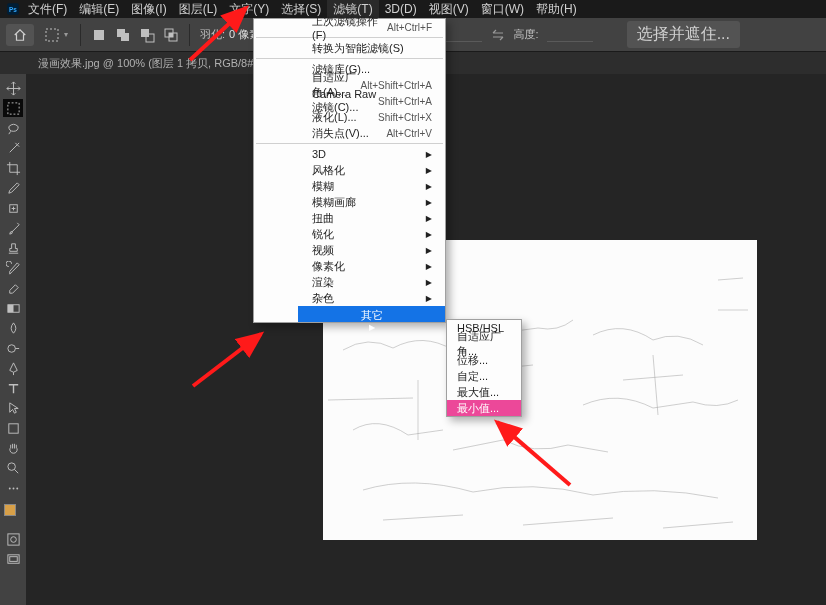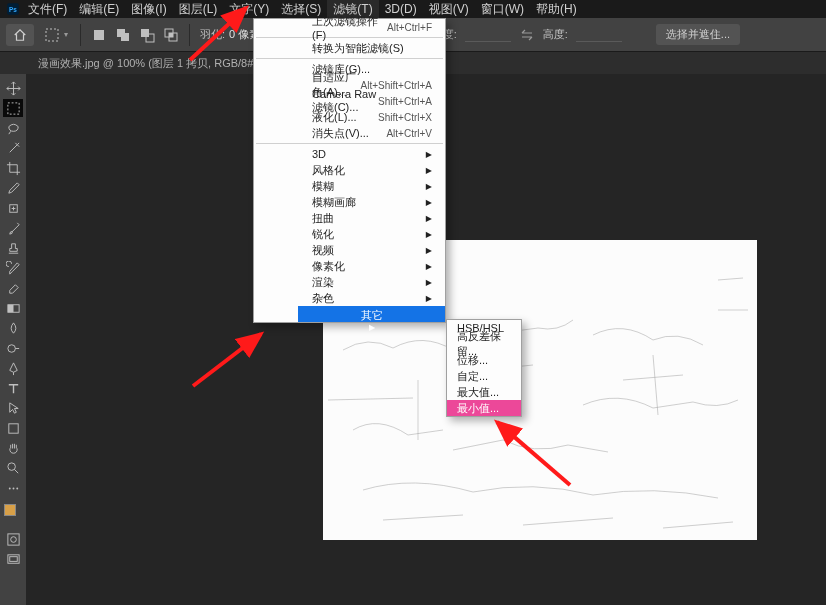--- a/index.html
+++ b/index.html
@@ -11,21 +11,21 @@
     .menubar .item { padding: 2px 6px; color: #d0d0d0; cursor: default; font-size: 12px; }
     .menubar .item.active { background: #2a2a2a; }
     
     .toolbar { height: 34px; background: #424242; display: flex; align-items: center; padding: 0 6px; border-bottom: 1px solid #1a1a1a; }
     .toolbar .homebtn { width: 28px; height: 22px; background: #535353; border-radius: 3px; display: flex; align-items: center; justify-content: center; margin-right: 6px; }
     .toolbar .iconbtn { width: 20px; height: 20px; display: flex; align-items: center; justify-content: center; margin: 0 2px; }
     .toolbar .iconbtn svg { width: 16px; height: 16px; }
     .toolbar .label { font-size: 11px; margin: 0 4px; color: #c0c0c0; }
     .toolbar .val { font-size: 11px; margin-right: 4px; color: #e0e0e0; }
     .toolbar .empty-val { width: 46px; height: 14px; border-bottom: 1px solid #5a5a5a; margin: 0 4px; }
-    .toolbar .selectbtn { background: #535353; padding: 3px 10px; border-radius: 3px; font-size: 11px; }
+    .toolbar .selectbtn { background: #535353; padding: 3px 10px; border-radius: 3px; font-size: 16px; }
     .toolbar .spacer { flex: 1; }
     .toolbar .divider { width: 1px; height: 22px; background: #2a2a2a; margin: 0 6px; }
     
     .tabbar { height: 22px; background: #2d2d2d; display: flex; align-items: center; padding-left: 28px; }
     .tab { display: flex; align-items: center; padding: 0 10px 0 10px; height: 100%; font-size: 11px; color: #b0b0b0; }
     .tab .close { margin-left: 6px; cursor: pointer; font-size: 12px; }
     
     .workspace { position: relative; height: calc(605px - 18px - 34px - 22px); background: #252525; }
     
     .tool-column { position: absolute; left: 0; top: 0; width: 26px; height: 100%; background: #424242; display: flex; flex-direction: column; align-items: center; padding-top: 4px; }
@@ -364,21 +364,21 @@
       <span class="arrow">▶</span>
     </div>
     <div class="row hi">
       <span>其它</span>
       <span class="arrow">▶</span>
     </div>
   </div>
 
 <div class="dropdown2" id="other-submenu">
     <div class="row">HSB/HSL</div>
-    <div class="row">高反差保留...</div>
+    <div class="row">自适应广角...</div>
     <div class="row">位移...</div>
     <div class="row">自定...</div>
     <div class="row">最大值...</div>
     <div class="row hi">最小值...</div>
   </div>
 
 <div class="arrow-anno" style="left:180px;top:0px">
   <svg width="90" height="70">
       <defs>
         <marker id="ah1" markerWidth="8" markerHeight="8" refX="6" refY="3" orient="auto">

